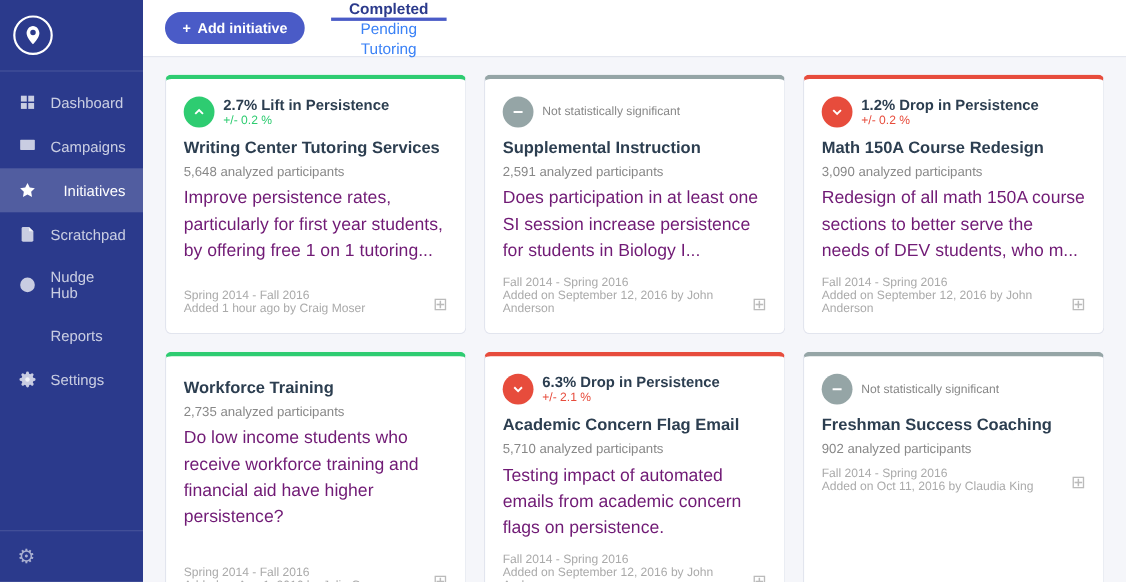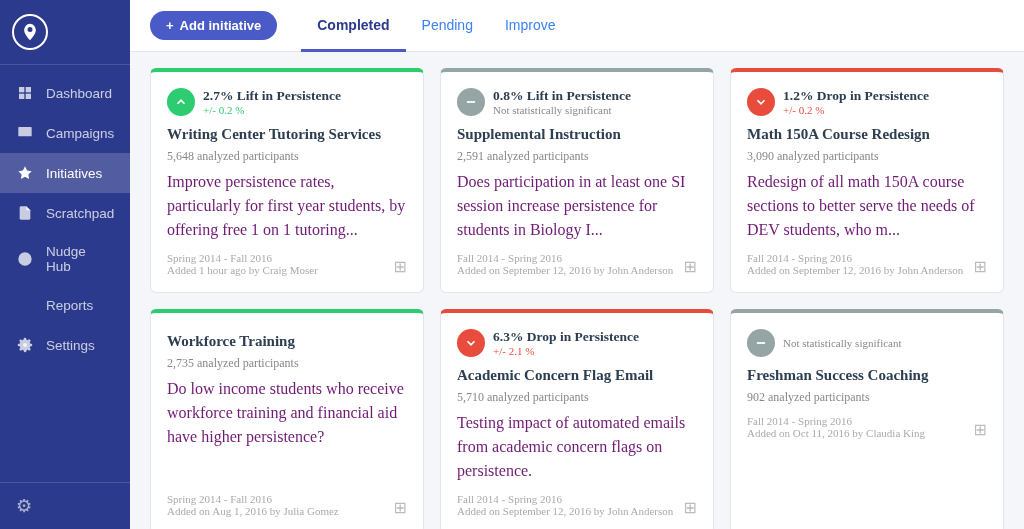--- a/index.html
+++ b/index.html
@@ -52,20 +52,21 @@
       gap: 12px;
       padding: 11px 16px;
       color: rgba(255,255,255,0.75);
       font-size: 13.5px;
       cursor: pointer;
       transition: background 0.15s;
     }
     .nav-item.active {
       background: rgba(255,255,255,0.18);
       color: white;
+      justify-content: space-between;
     }
     .nav-icon {
       width: 18px;
       height: 18px;
       display: flex;
       align-items: center;
       justify-content: center;
       flex-shrink: 0;
     }
     .nav-icon svg { width: 16px; height: 16px; fill: currentColor; }
@@ -110,20 +111,21 @@
       display: flex;
       align-items: center;
       gap: 6px;
       white-space: nowrap;
     }
     .tabs {
       display: flex;
       align-items: center;
       gap: 0;
       height: 100%;
+      flex-direction: column;
     }
     .tab {
       padding: 0 16px;
       height: 100%;
       display: flex;
       align-items: center;
       font-size: 14px;
       color: #3b82f6;
       cursor: pointer;
       border-bottom: 3px solid transparent;
@@ -133,21 +135,20 @@
       color: #2b3a8c;
       font-weight: 600;
       border-bottom-color: #4a5bc7;
     }
 
     
     .cards-area {
       flex: 1;
       overflow-y: auto;
       padding: 16px 20px;
-      font-family: Liberation Serif, serif;
     }
     .cards-grid {
       display: grid;
       grid-template-columns: repeat(3, 1fr);
       gap: 16px;
     }
     .card {
       background: white;
       border-radius: 6px;
       border: 1px solid #e2e5ee;
@@ -313,21 +314,21 @@
 
   <div class="header">
     <button class="add-btn">
       <span>+</span>
       <span>Add initiative</span>
     </button>
     <div class="tabs">
 
     <div class="tab active">Completed</div>
         <div class="tab">Pending</div>
-        <div class="tab">Improve</div>
+        <div class="tab">Tutoring</div>
       </div>
   </div>
 
   <div class="cards-area">
     <div class="cards-grid">
 
     <div class="card green">
     <div class="card-metric">
       <div class="metric-icon green">
               <svg viewBox="0 0 24 24" fill="white">
@@ -351,21 +352,20 @@
     </div>
   </div>
         <div class="card gray">
     <div class="card-metric">
       <div class="metric-icon gray">
               <svg viewBox="0 0 24 24">
                 <line x1="5" y1="12" x2="19" y2="12" stroke="white" stroke-width="3"></line>
               </svg>
             </div>
       <div class="metric-text">
-        <span class="metric-title">0.8% Lift in Persistence</span>
         <span class="metric-subtitle" style="color:#888">Not statistically significant</span>
       </div>
     </div>
     <div class="card-title">Supplemental Instruction</div>
     <div class="card-participants">2,591 analyzed participants</div>
     <div class="card-desc">Does participation in at least one SI session increase persistence for students in Biology I...</div>
     <div class="card-footer">
       <div>
         <div>Fall 2014 - Spring 2016</div>
         <div>Added on September 12, 2016 by John Anderson</div>

